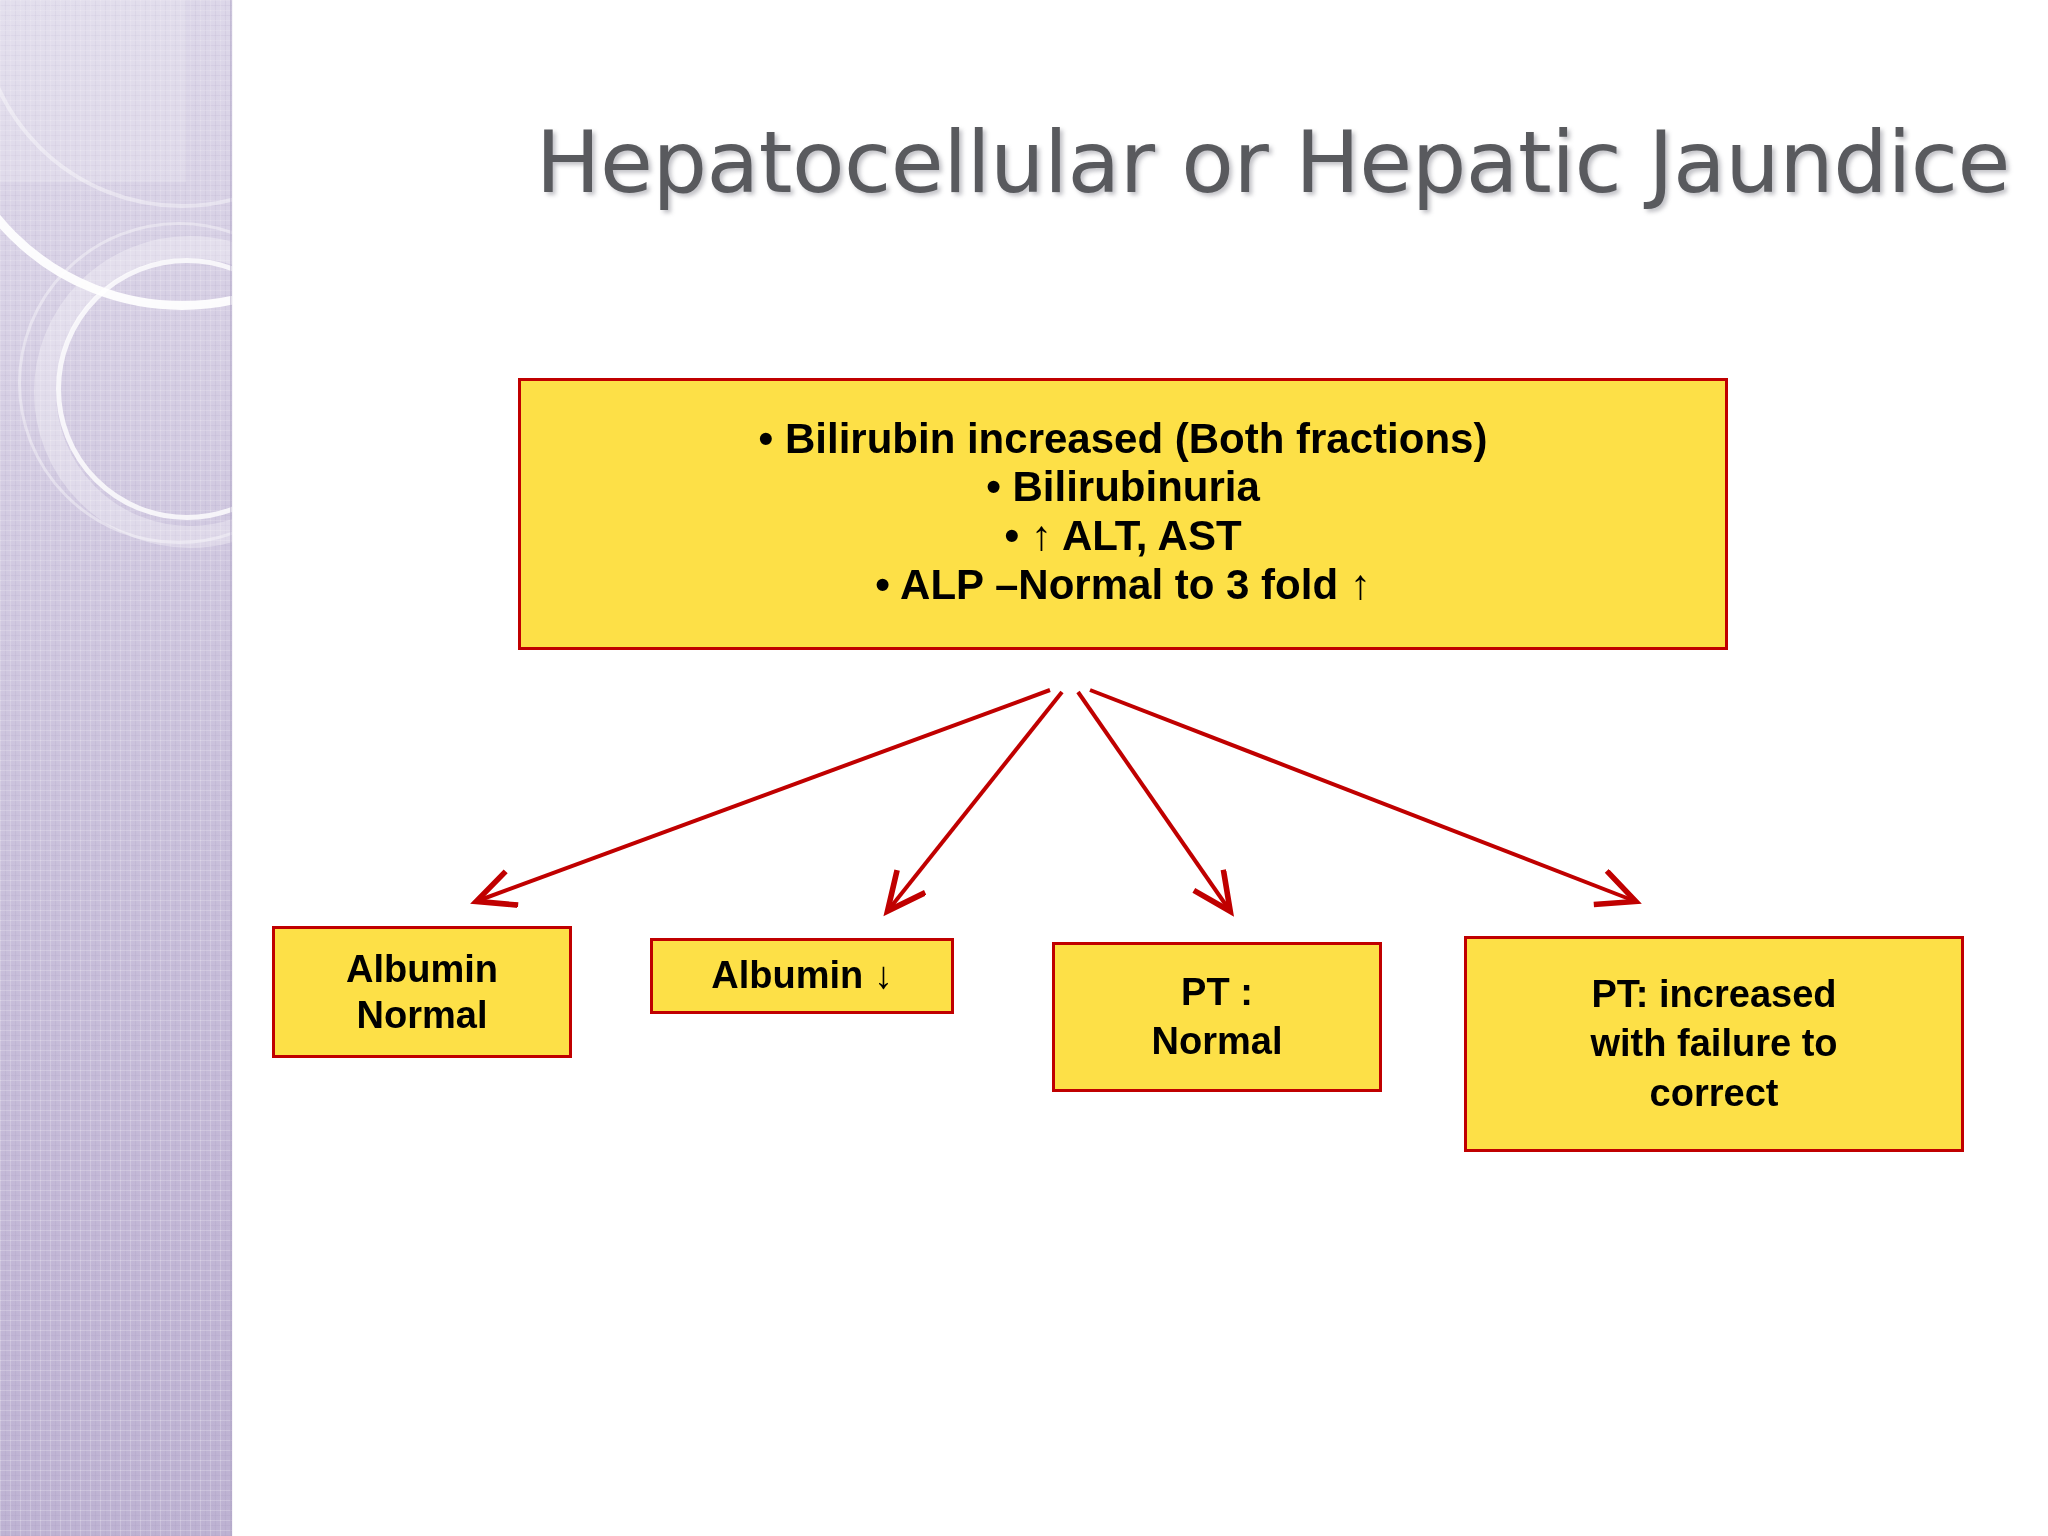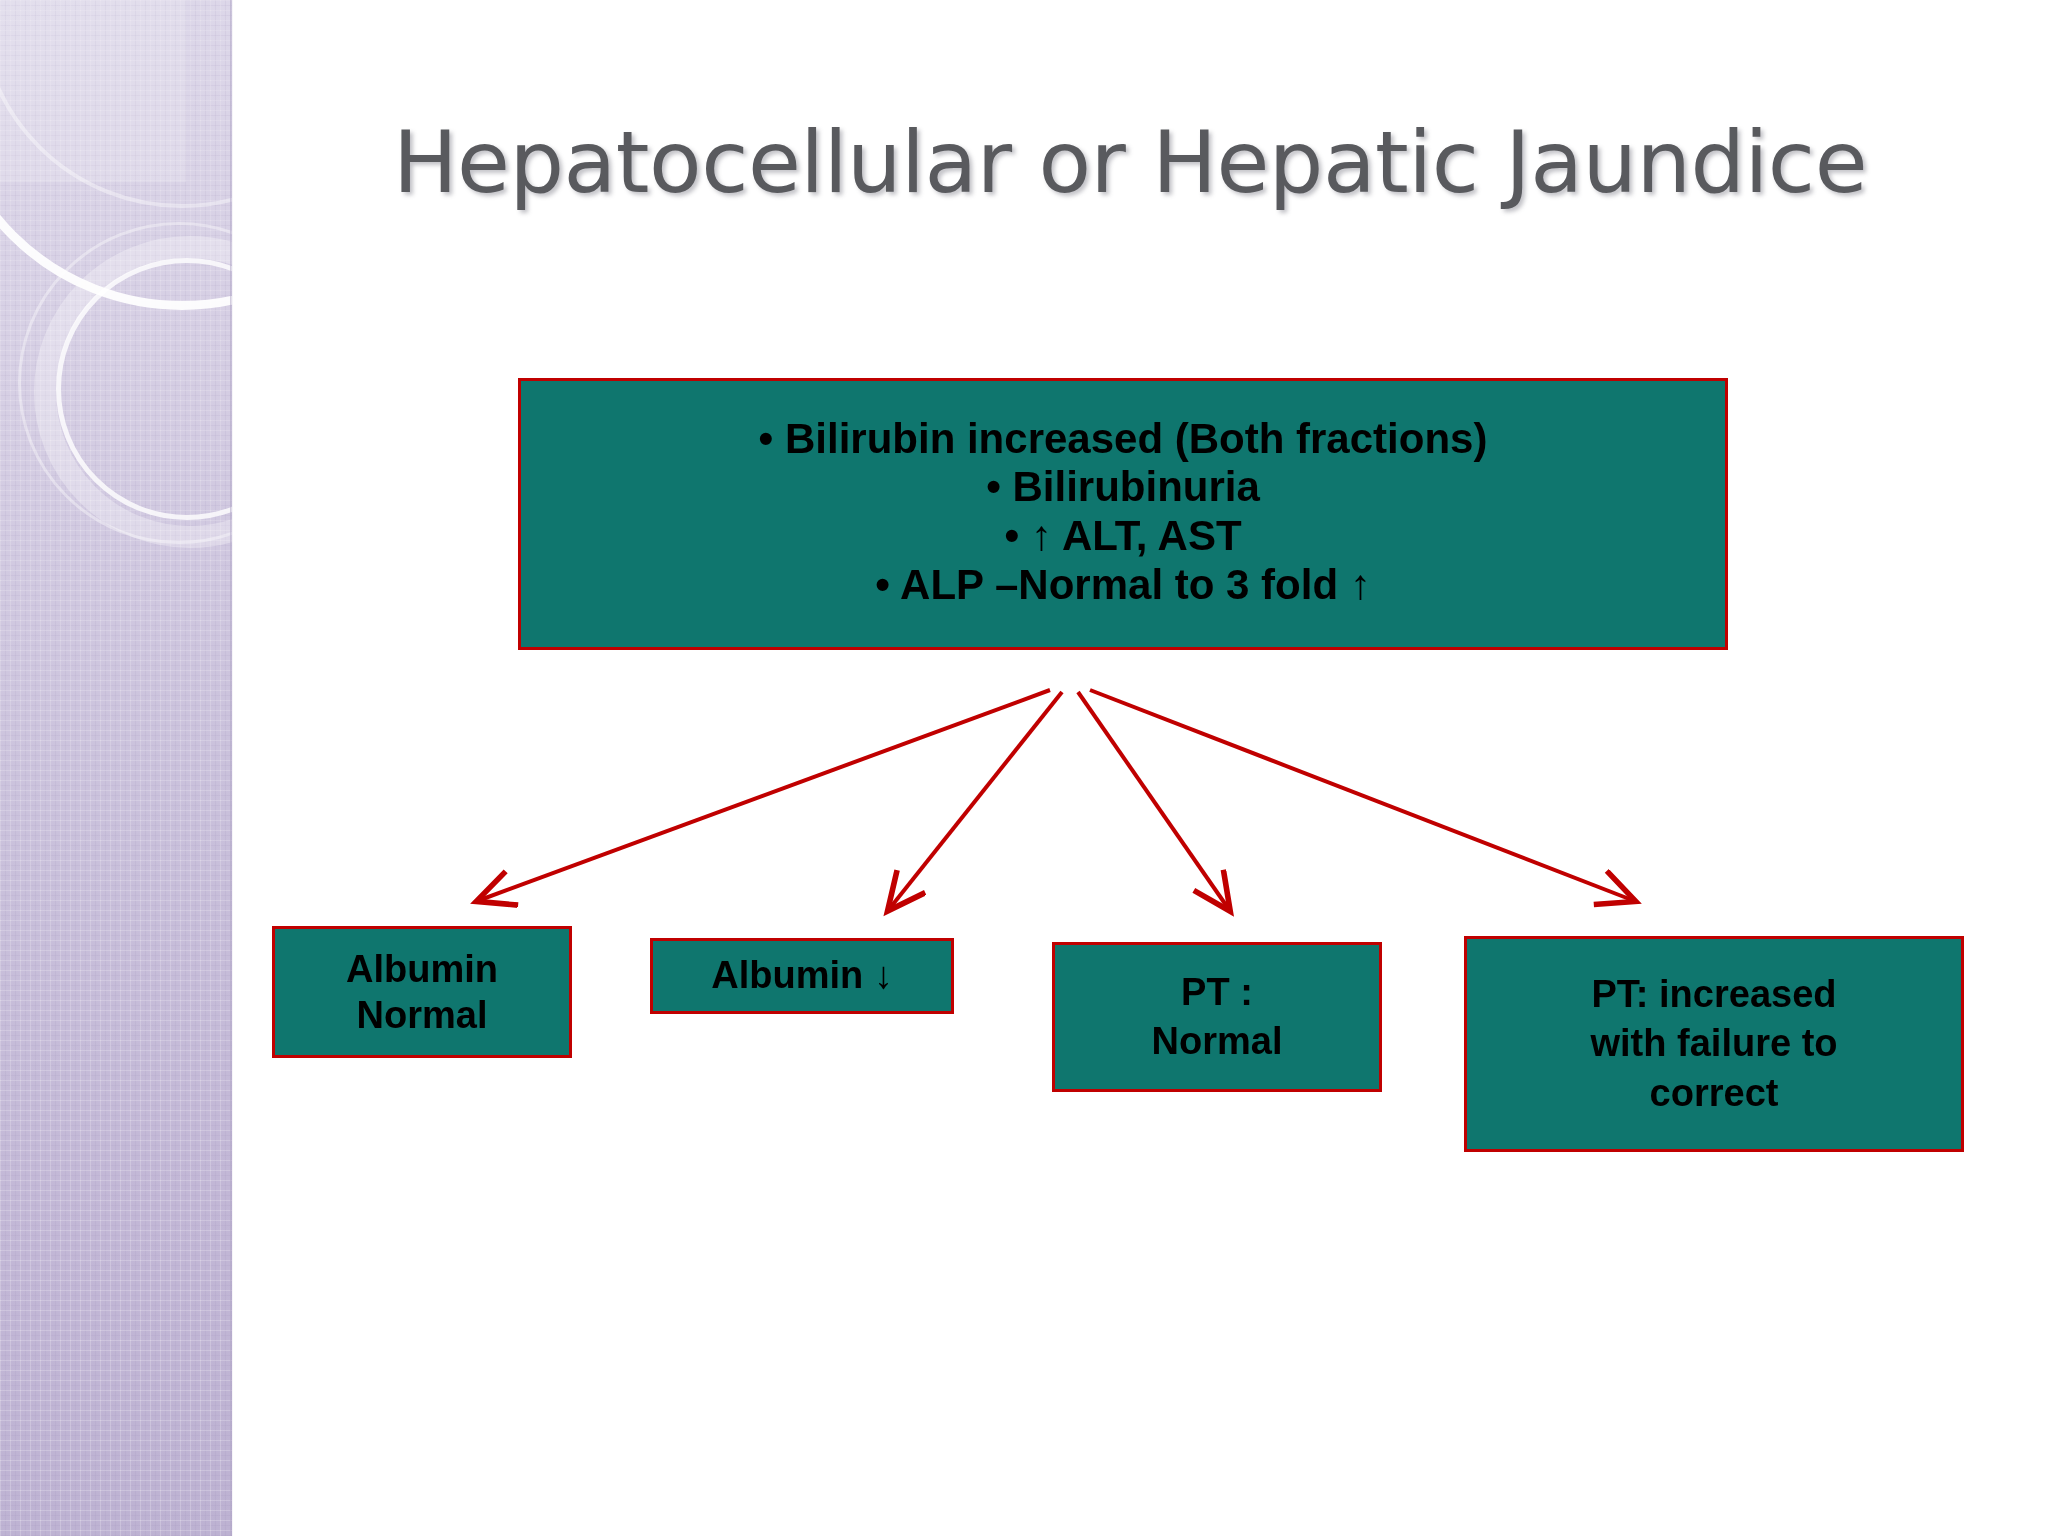--- a/index.html
+++ b/index.html
@@ -110,36 +110,36 @@
     height: 1536px;
     background: linear-gradient(to right, rgba(160,148,186,0.55), rgba(255,255,255,0));
   }
 
   
   #title {
     position: absolute;
     left: 250px;
     top: 112px;
     width: 1760px;
-    text-align: center;
+    text-align: right;
     font-family: "DejaVu Sans", sans-serif;
     font-size: 86px;
     font-weight: 400;
     letter-spacing: -0.5px;
     color: #595a5e;
     text-shadow: 3px 3px 4px rgba(120,120,130,0.45);
     white-space: nowrap;
   }
 
   
   .redbox {
     position: absolute;
     box-sizing: border-box;
     border: 3px solid #c00000;
-    background: #0f766e;
+    background: #fde047;
     display: flex;
     flex-direction: column;
     align-items: center;
     justify-content: center;
     color: #000000;
     font-family: "Liberation Sans", sans-serif;
     font-weight: bold;
     text-align: center;
   }
 

